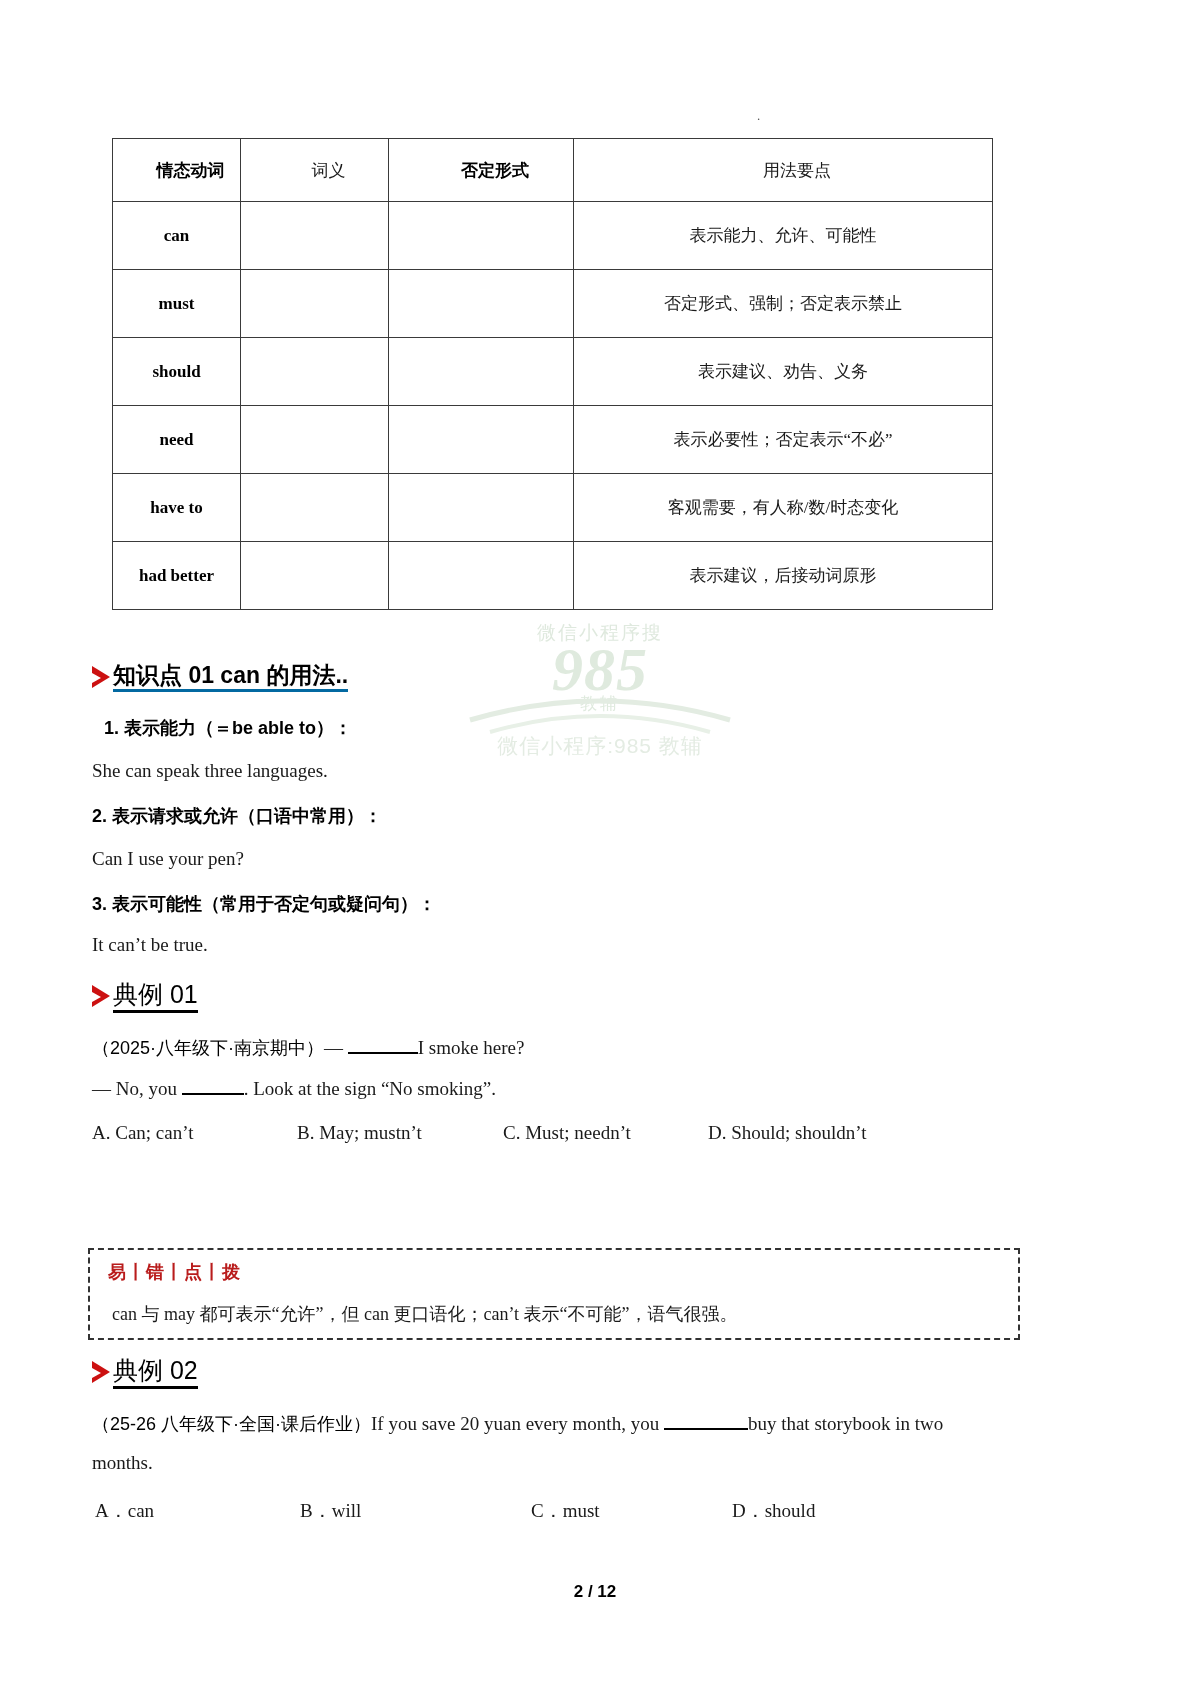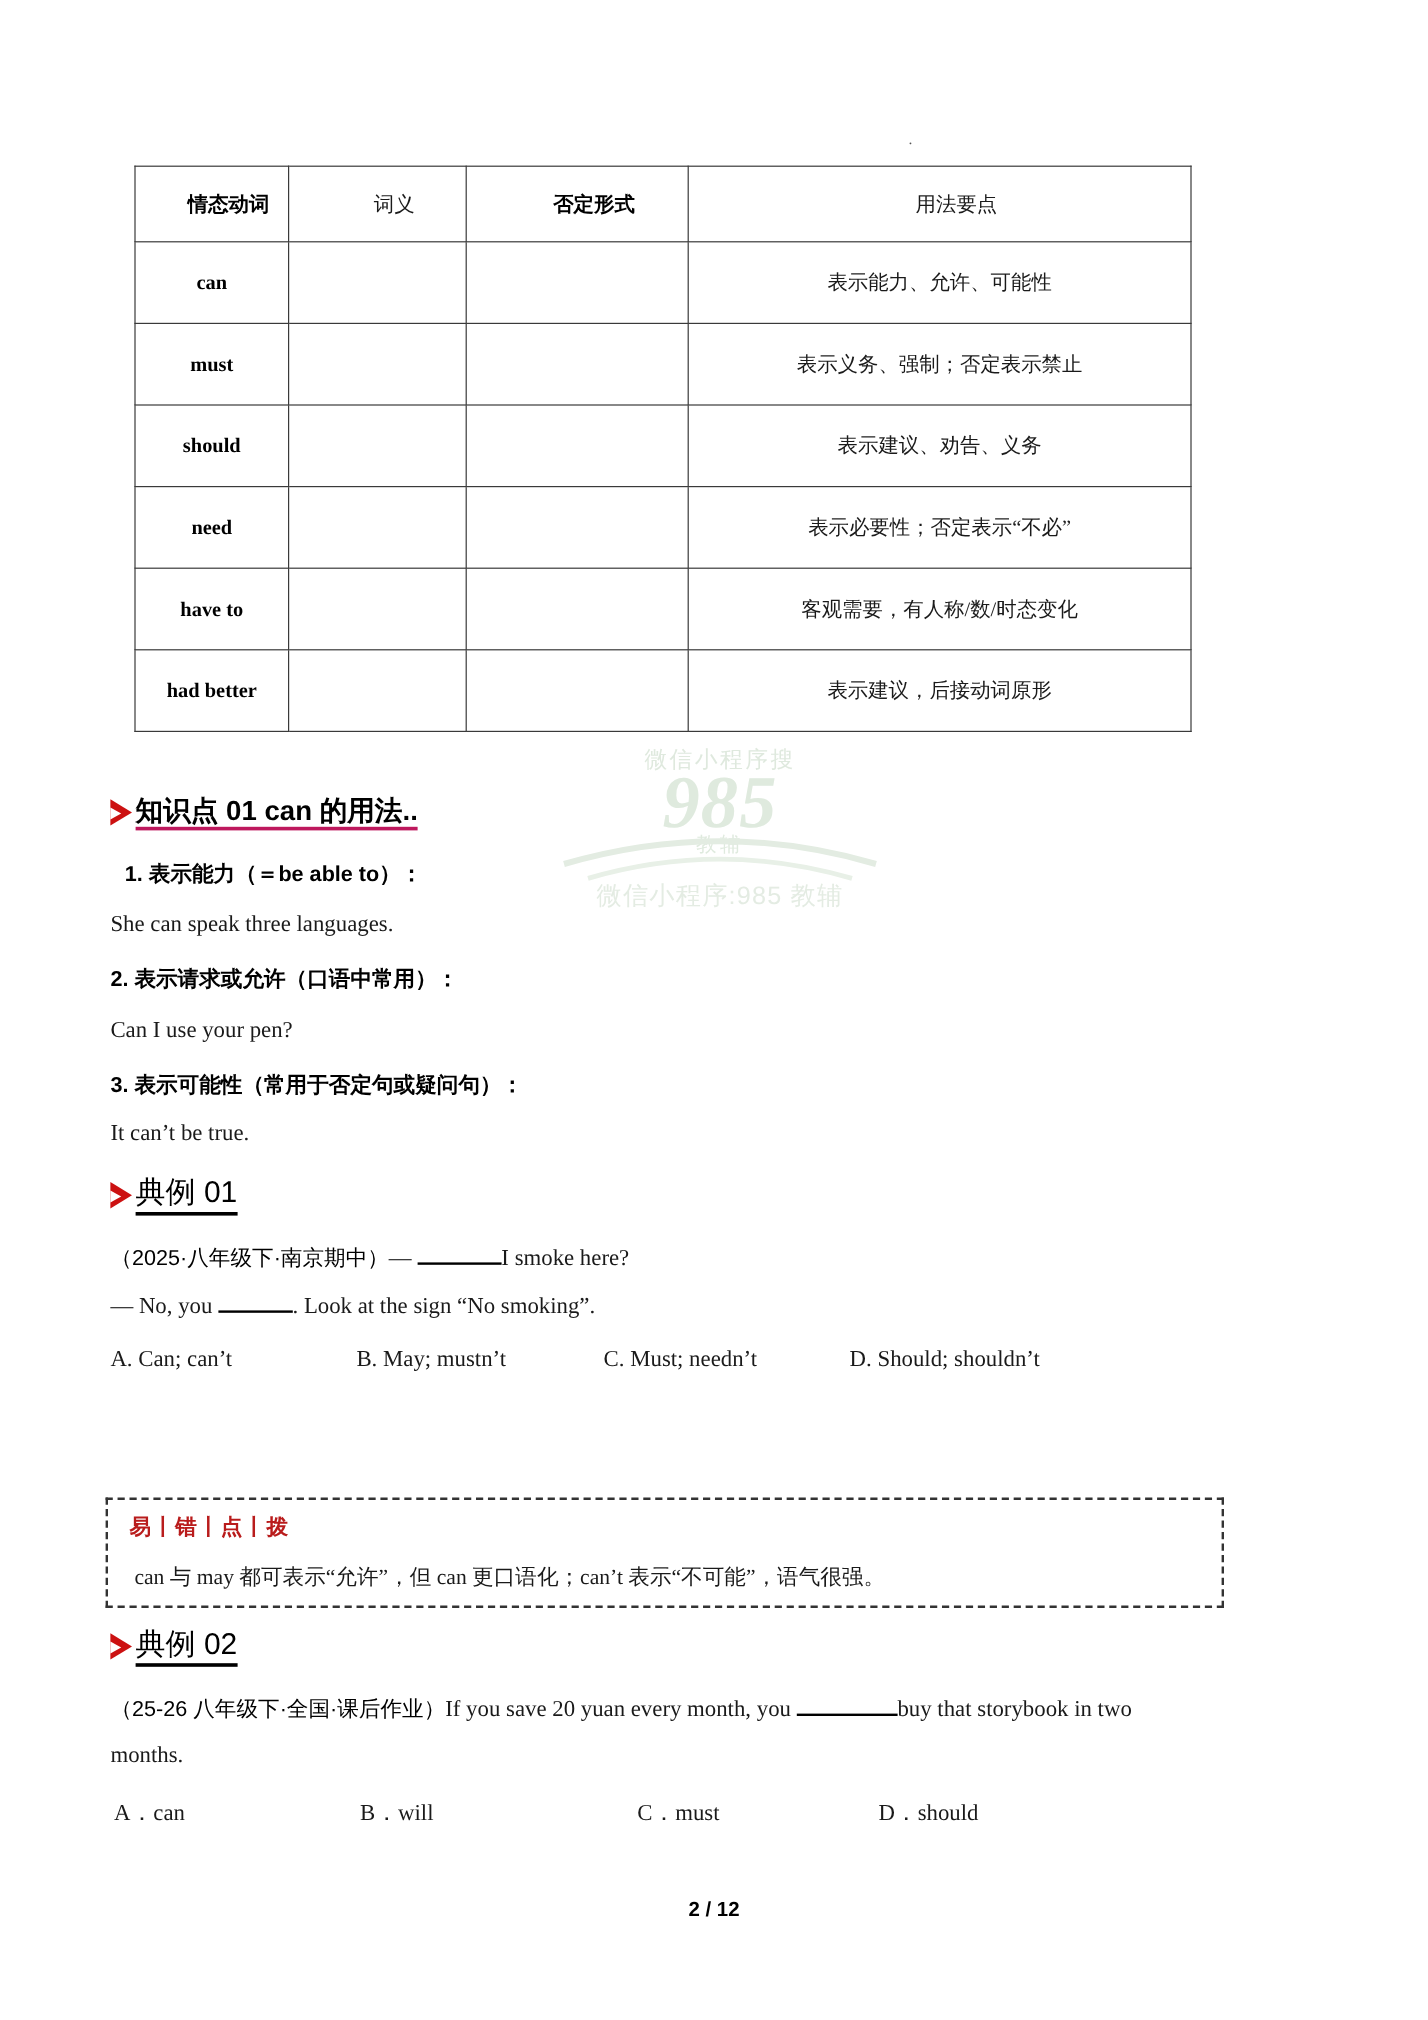--- a/index.html
+++ b/index.html
@@ -174,21 +174,21 @@
     width: 0; height: 0;
     border-top: 5px solid transparent;
     border-bottom: 5px solid transparent;
     border-left: 9px solid #ffffff;
   }
   .kp-title {
     font-family: "Liberation Sans", "DejaVu Sans", sans-serif;
     font-size: 23px;
     font-weight: bold;
     color: #000;
-    border-bottom: 3px solid #be185d;
+    border-bottom: 3px solid #0369a1;
     line-height: 1.15;
     padding-bottom: 1px;
     white-space: nowrap;
   }
   .dl-title {
     font-family: "Liberation Sans", "DejaVu Sans", sans-serif;
     font-size: 25px;
     font-weight: normal;
     color: #000;
     border-bottom: 3px solid #000;
@@ -328,21 +328,21 @@
       <tr>
         <td class="verb-cell">can</td>
         <td></td>
         <td></td>
         <td class="usage-cell">表示能力、允许、可能性</td>
       </tr>
       <tr>
         <td class="verb-cell">must</td>
         <td></td>
         <td></td>
-        <td class="usage-cell">表示义务、强制；否定表示禁止</td>
+        <td class="usage-cell">否定形式、强制；否定表示禁止</td>
       </tr>
       <tr>
         <td class="verb-cell">should</td>
         <td></td>
         <td></td>
         <td class="usage-cell">表示建议、劝告、义务</td>
       </tr>
       <tr>
         <td class="verb-cell">need</td>
         <td></td>

